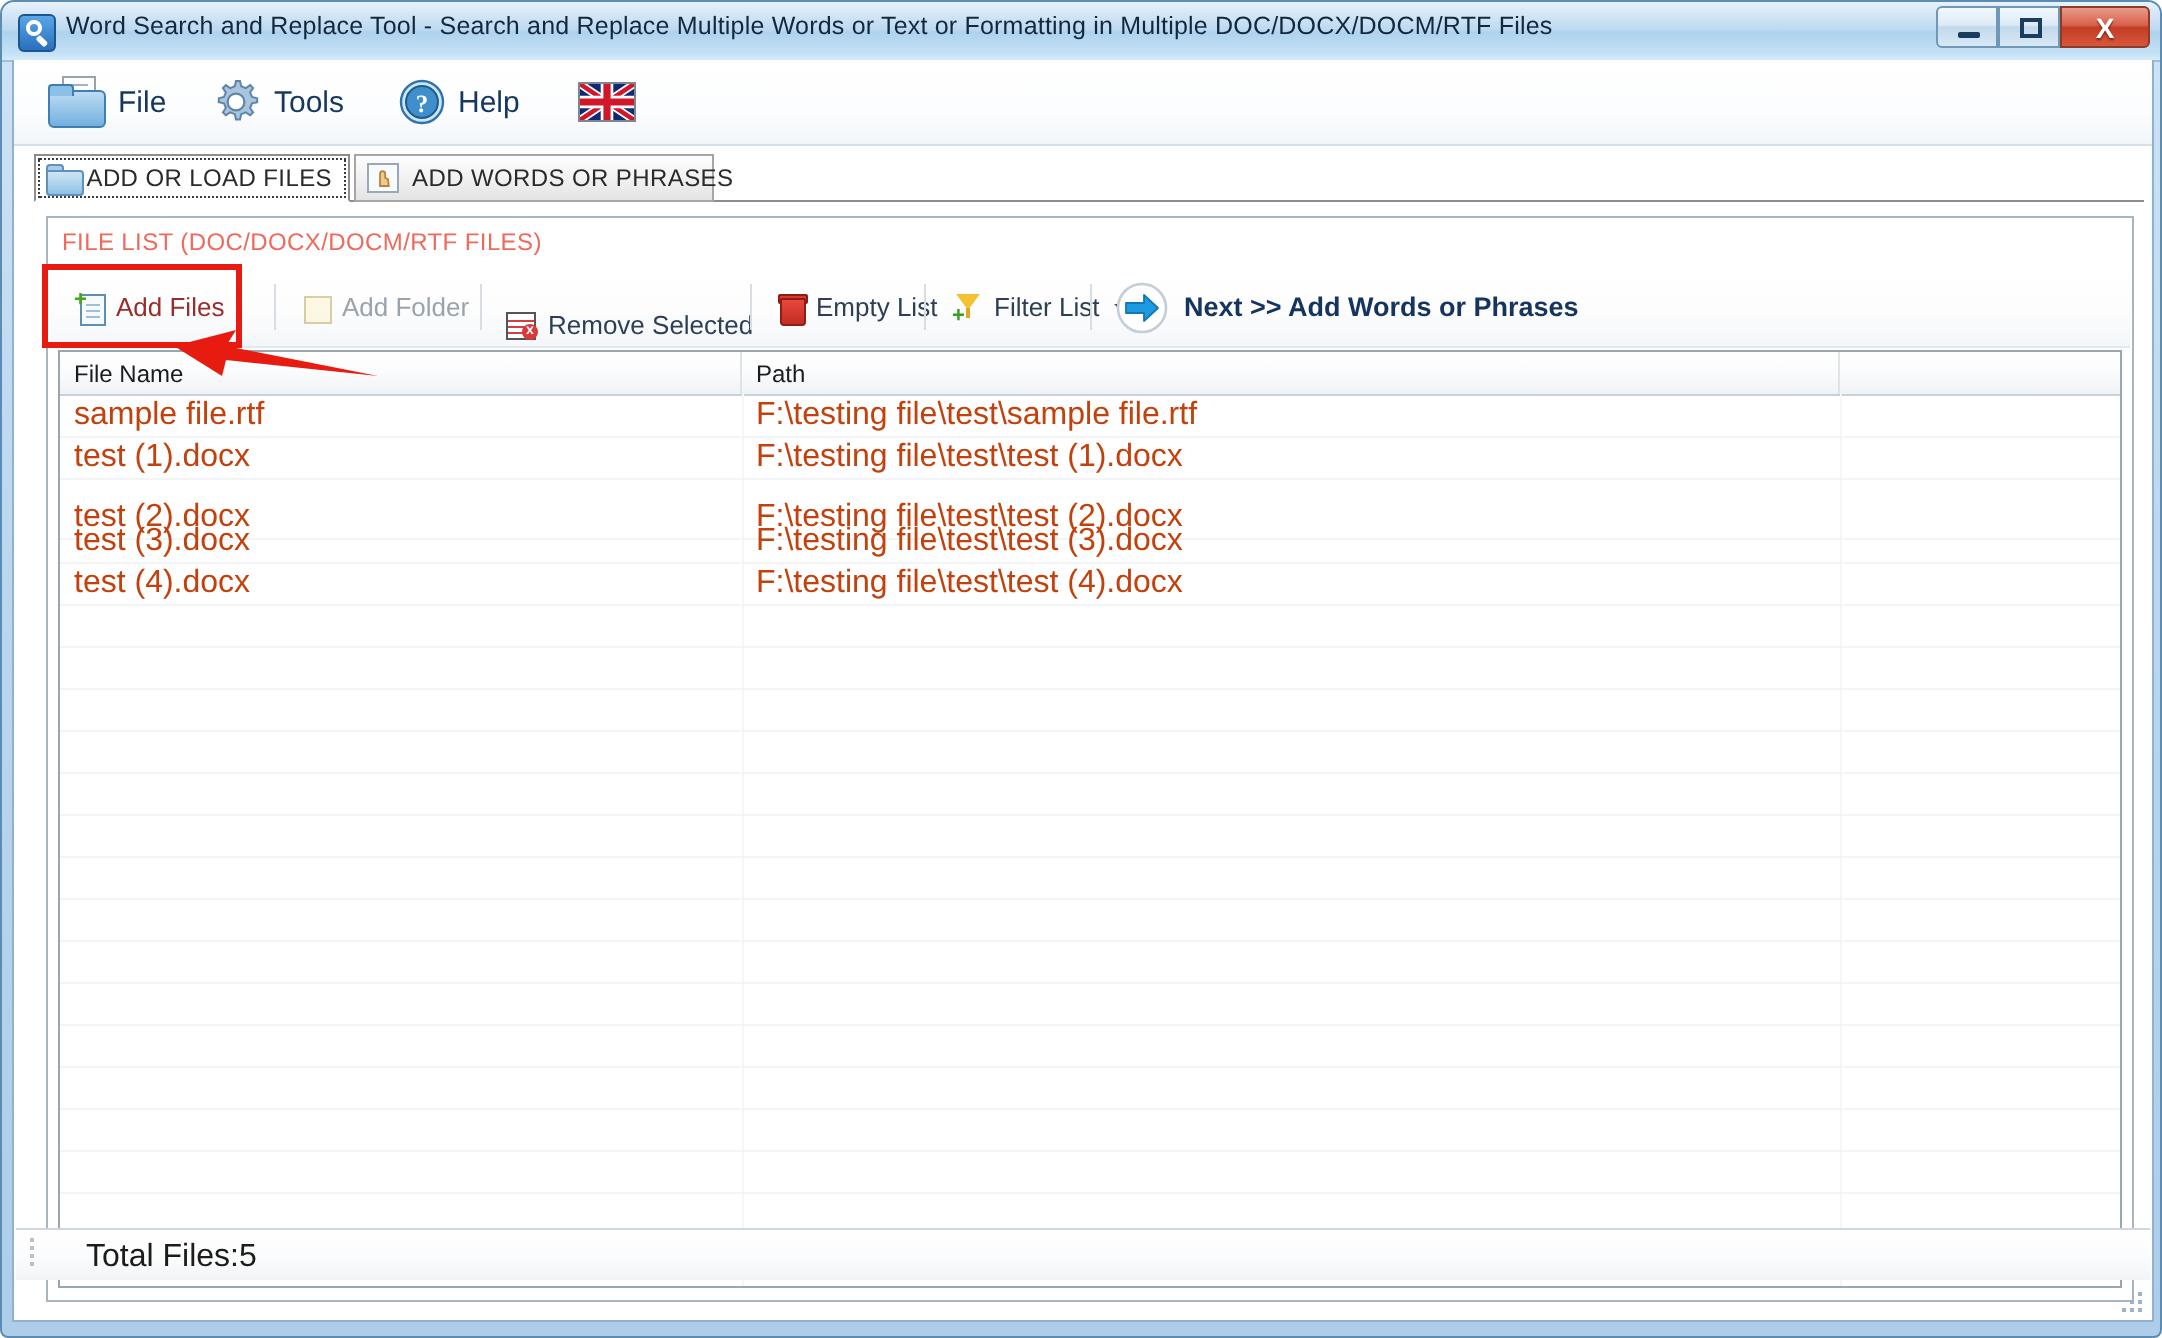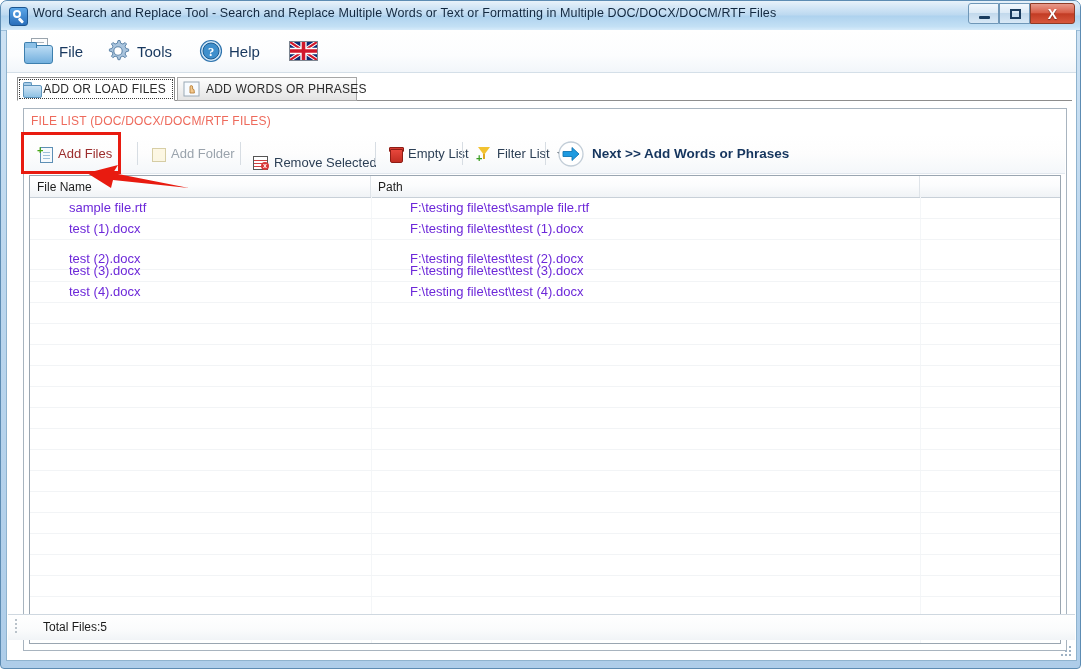--- a/index.html
+++ b/index.html
@@ -367,26 +367,25 @@
   #col-2 { left: 890px; width: 140px; border-right: none; }
 
   .lv-row {
     position: absolute; left: 0;
     width: 1030px; height: 21px;
     border-bottom: 1px solid #f2f4f6;
   }
   .lv-cell {
     position: absolute; top: 0; height: 21px;
     display: flex; align-items: center;
-    font-size: 13px; color: #6d28d9;
+    font-size: 16px; color: #c2410c;
     padding-left: 7px;
     box-sizing: border-box;
     white-space: nowrap;
     overflow: hidden;
-    margin-left: 32px;
   }
   .cell-0 { left: 0; width: 341px; }
   .cell-1 { left: 341px; width: 549px; }
   .cell-2 { left: 890px; width: 140px; }
   
   .lv-empty {
     position: absolute; left: 0;
     width: 1030px; height: 21px;
     border-bottom: 1px solid #f2f4f6;
   }
@@ -407,21 +406,21 @@
   #status-grip {
     position: absolute; left: 7px; top: 4px;
     width: 4px; height: 16px;
   }
   #status-grip i {
     position: absolute; left: 0; width: 2px; height: 2px;
     background: #b9c2ca;
   }
   #status-text {
     position: absolute; left: 35px; top: 5px;
-    font-size: 12px; color: #1c1c1c;
+    font-size: 16px; color: #1c1c1c;
   }
   #resize-grip {
     position: absolute; right: 3px; bottom: 2px;
     width: 13px; height: 13px;
   }
   #resize-grip i {
     position: absolute; width: 2px; height: 2px; background: #9fb2c4;
   }
 
   

